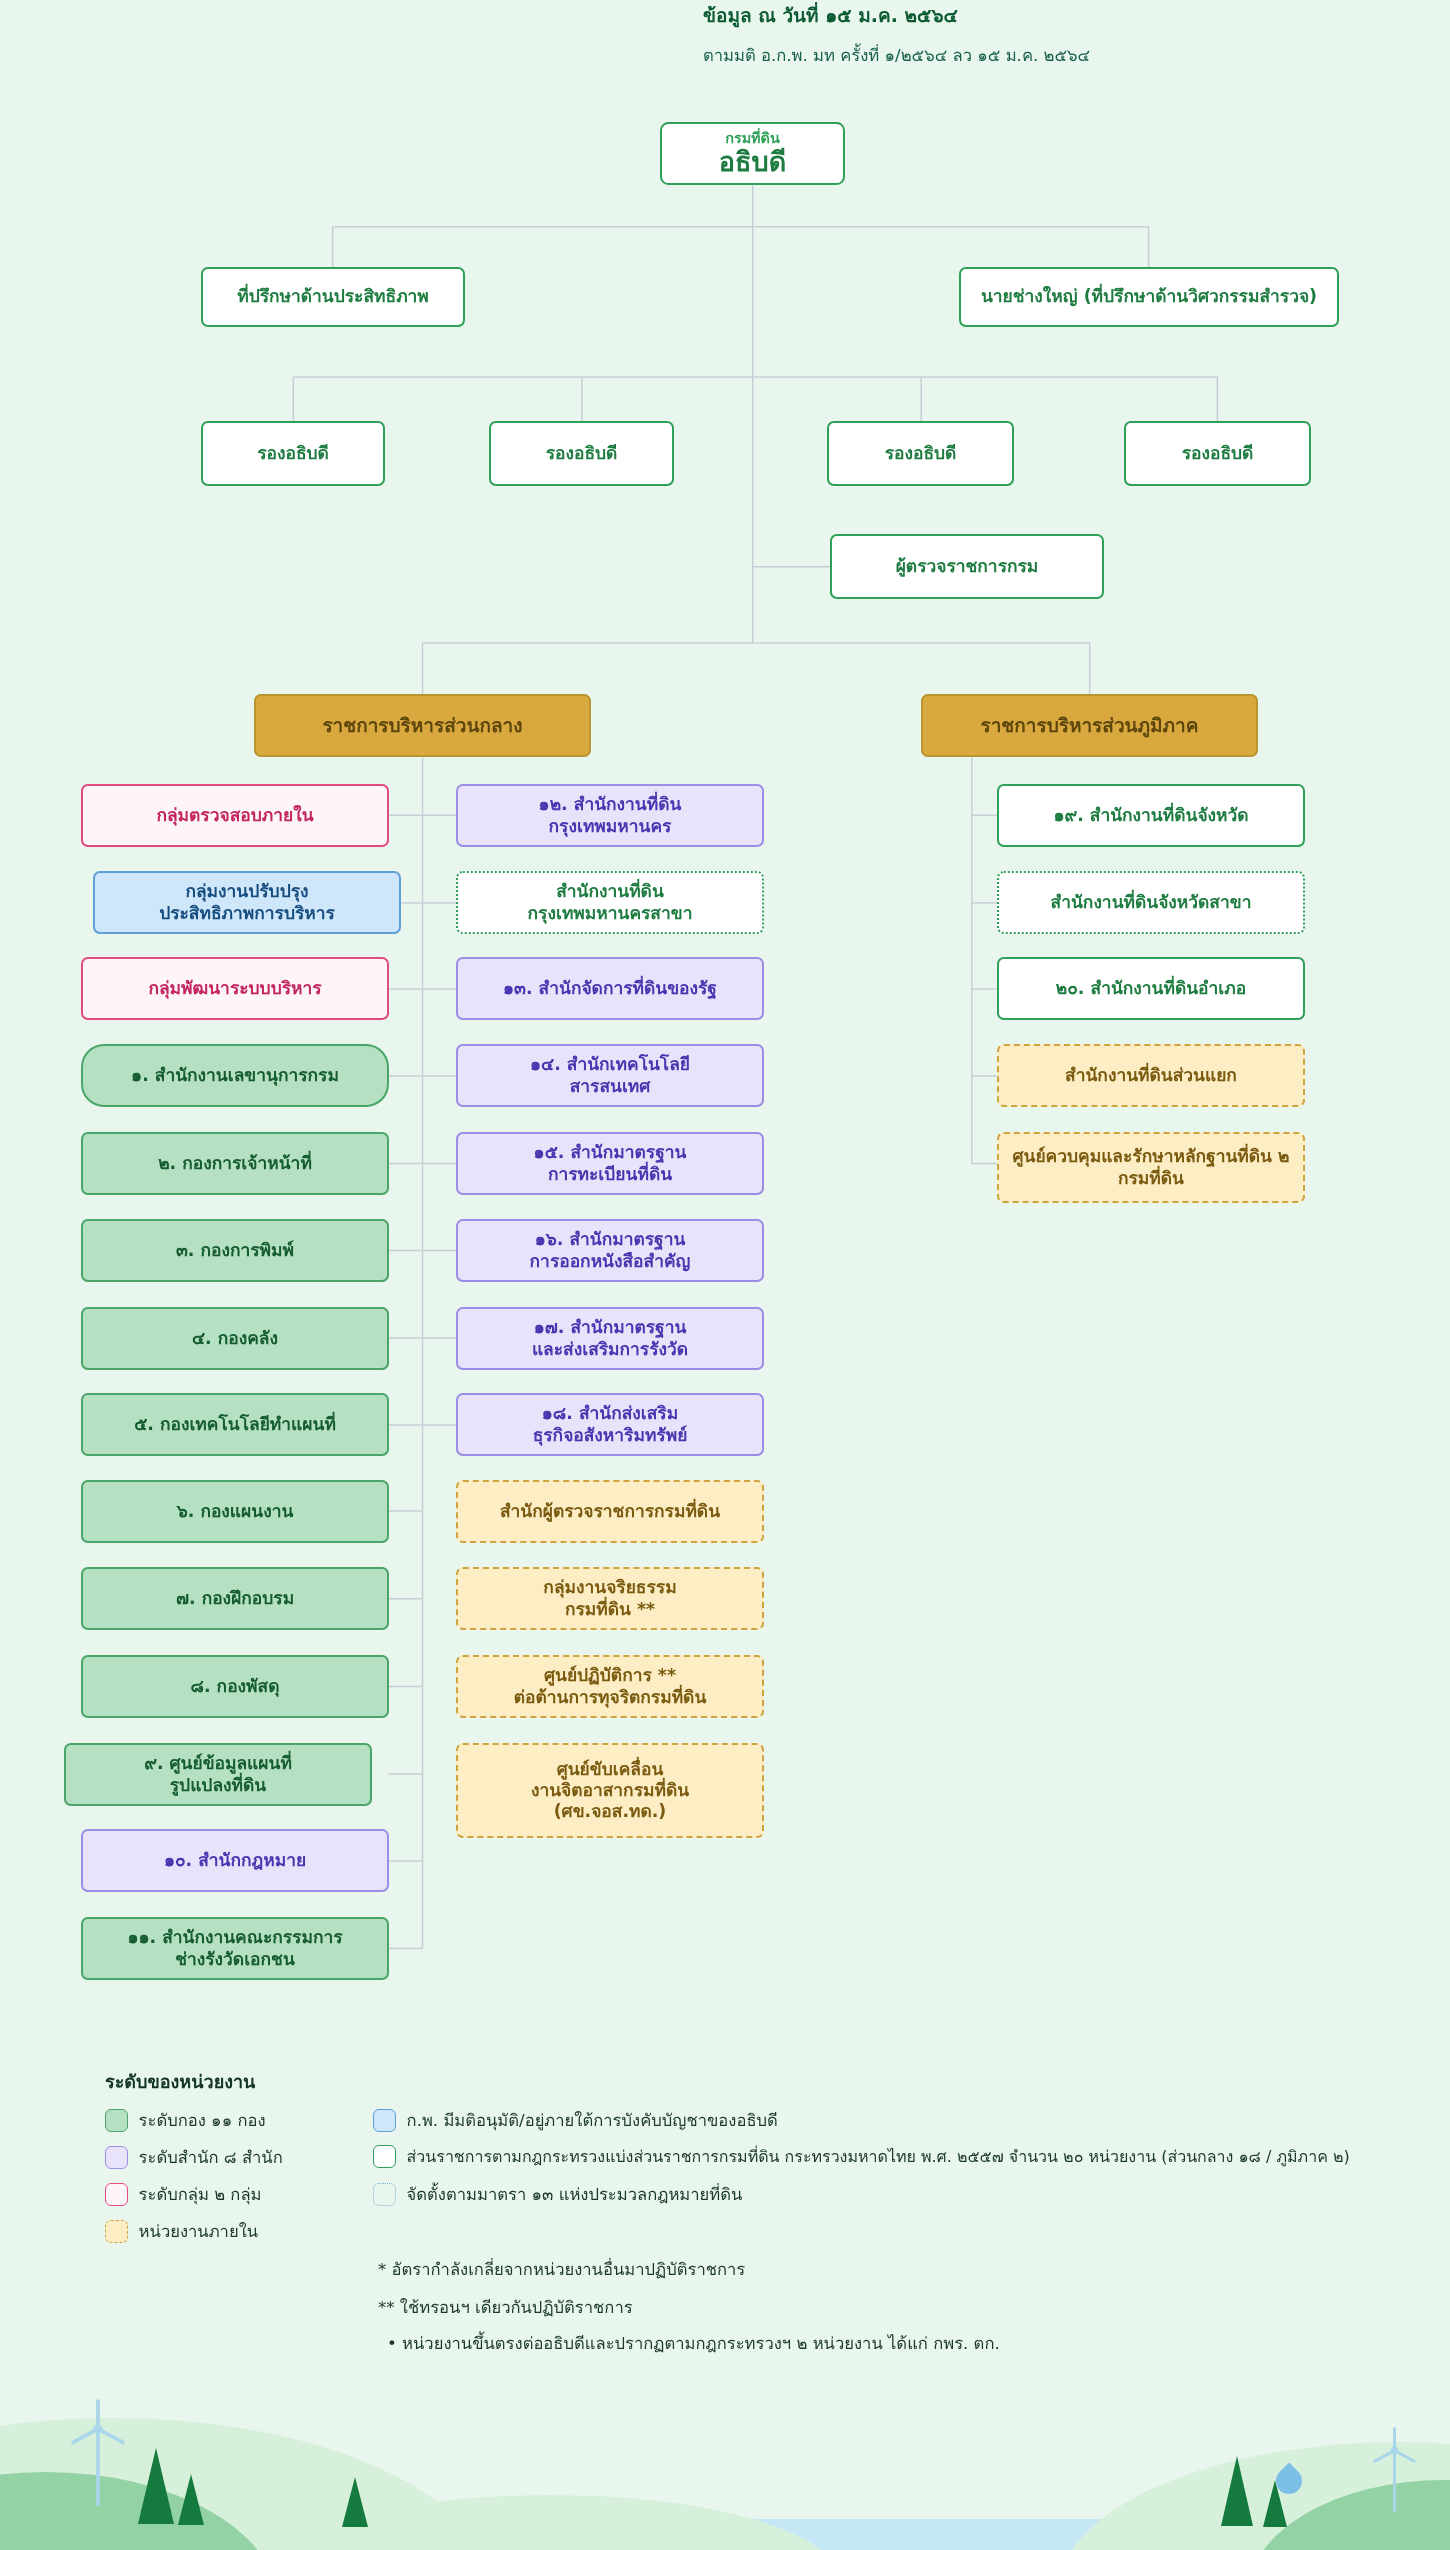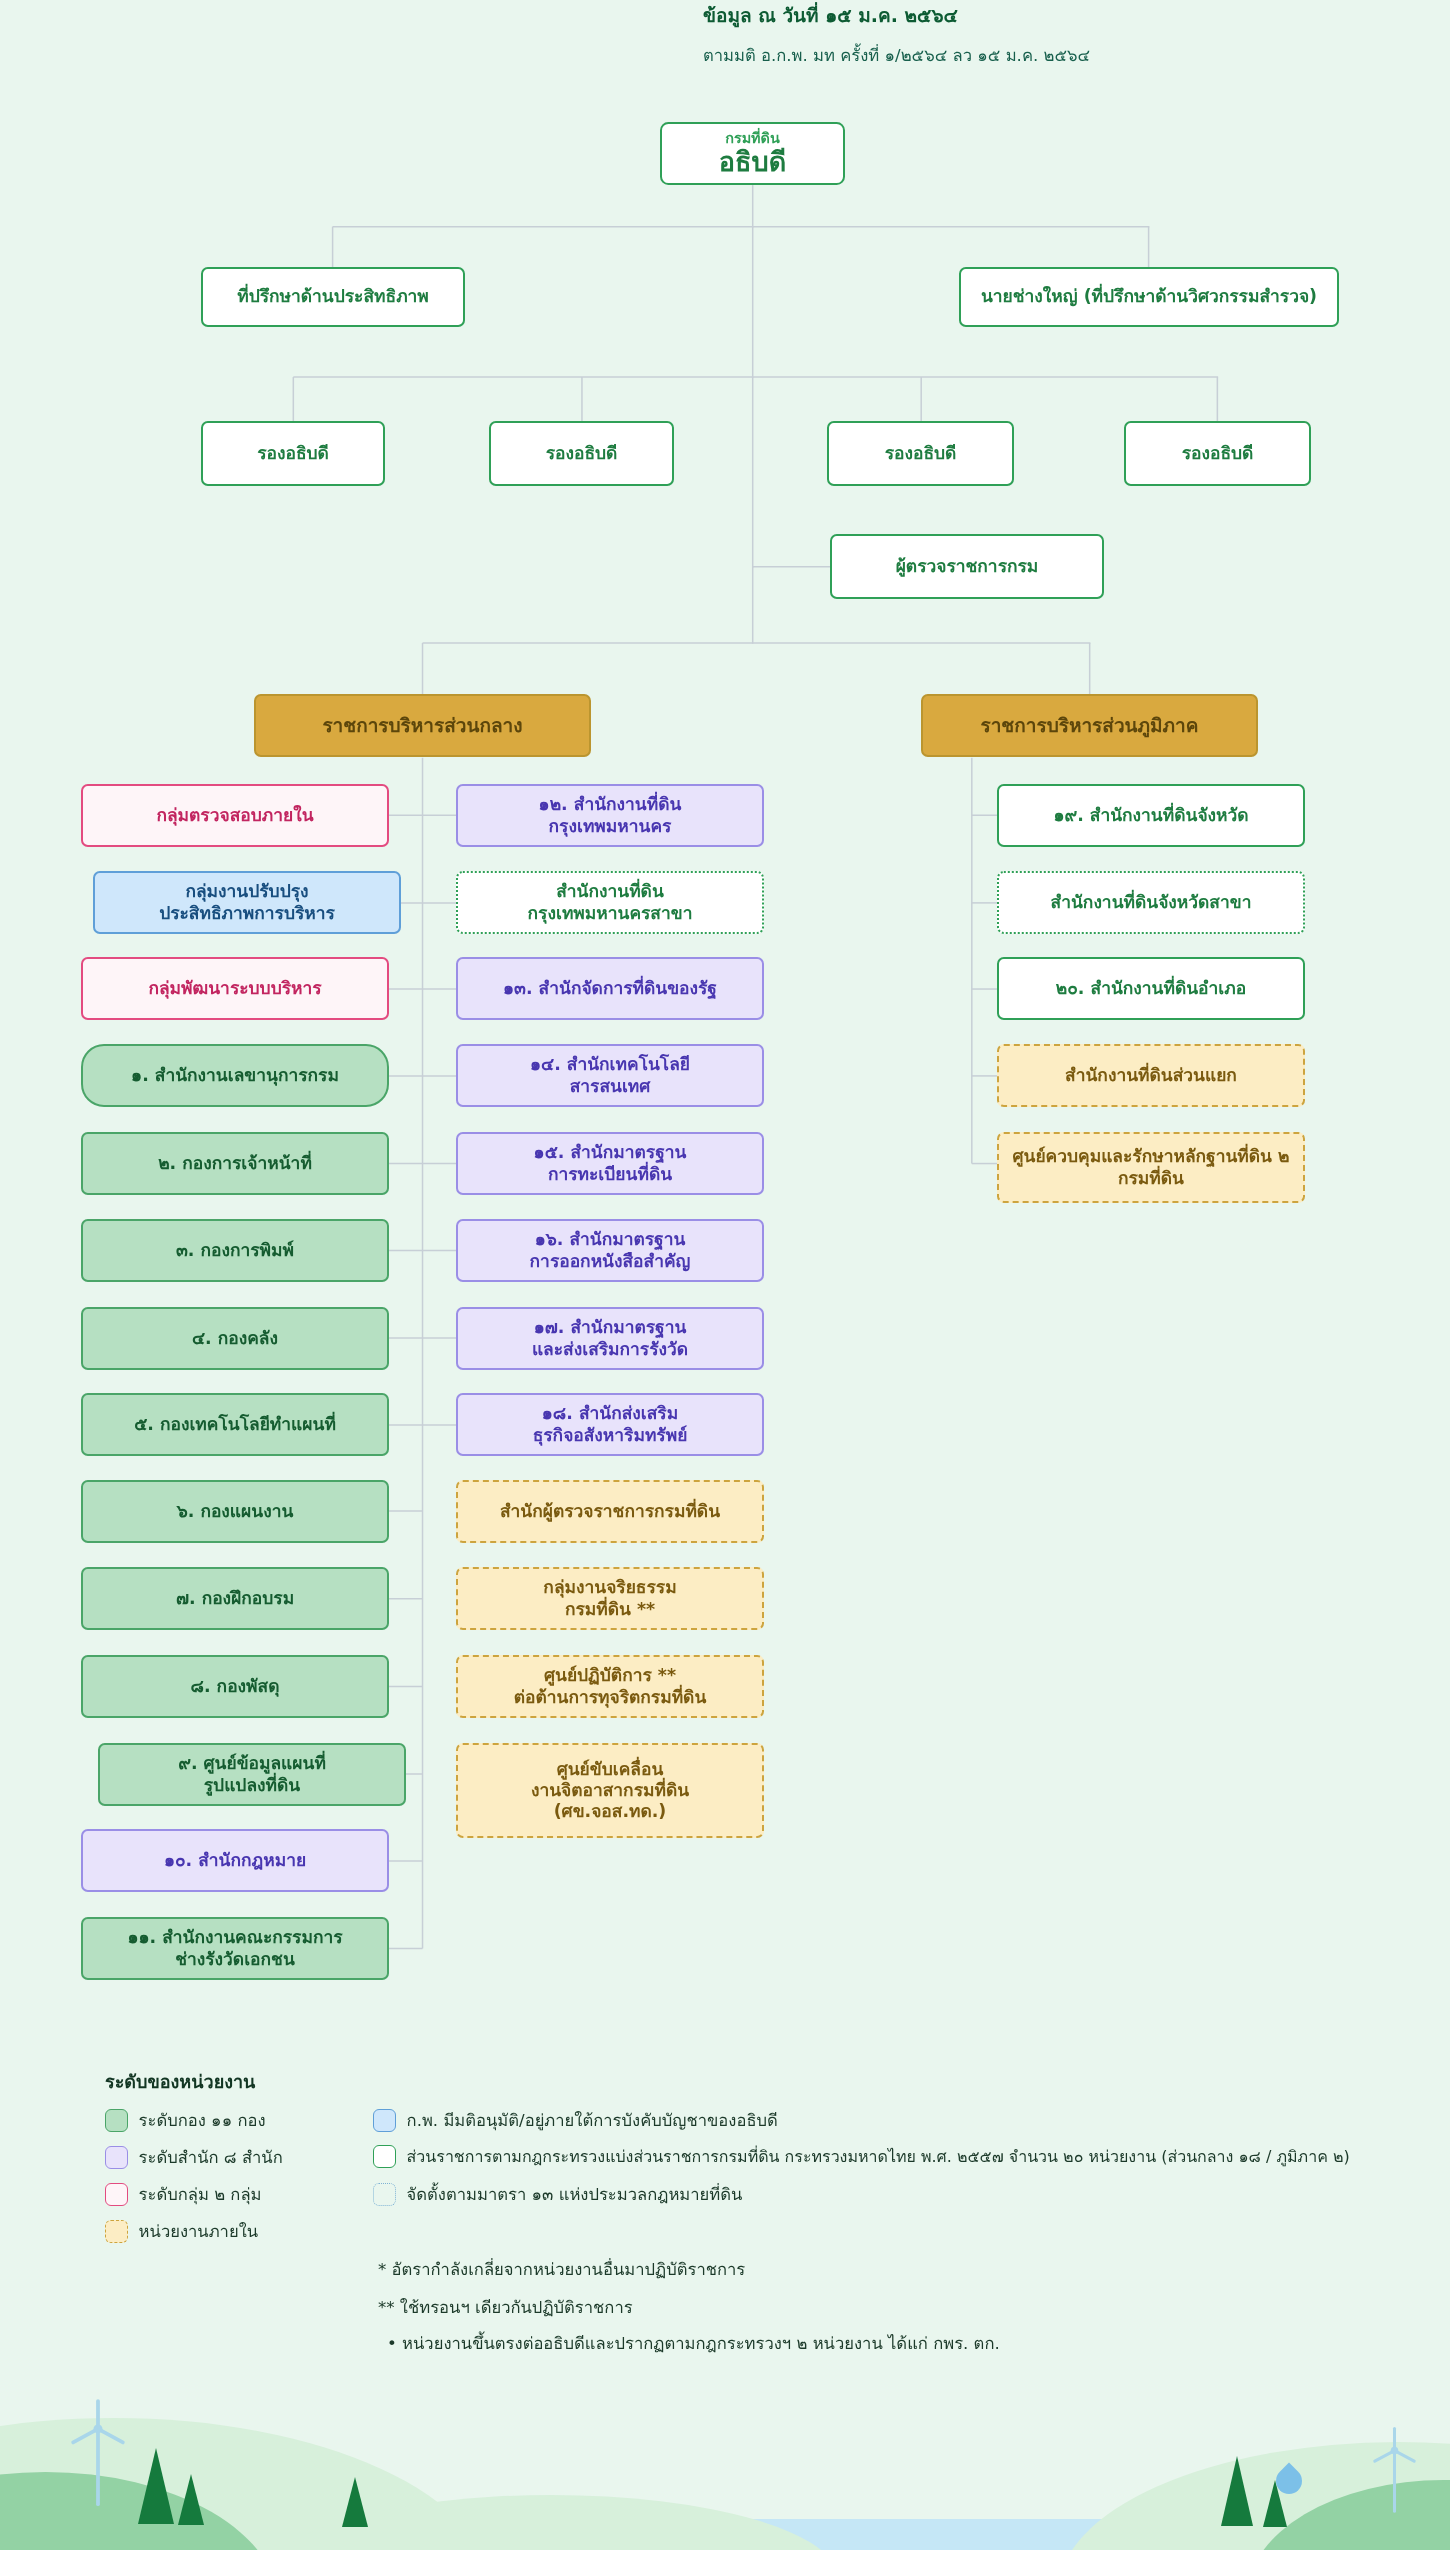--- a/index.html
+++ b/index.html
@@ -151,21 +151,21 @@
 ประสิทธิภาพการบริหาร</div>
   <div class="node pink" style="left:81px;top:957px;width:308px;height:63px;">กลุ่มพัฒนาระบบบริหาร</div>
   <div class="node green" style="left:81px;top:1044px;width:308px;height:63px;border-radius:23px;">๑. สำนักงานเลขานุการกรม</div>
   <div class="node green" style="left:81px;top:1132px;width:308px;height:63px;">๒. กองการเจ้าหน้าที่</div>
   <div class="node green" style="left:81px;top:1219px;width:308px;height:63px;">๓. กองการพิมพ์</div>
   <div class="node green" style="left:81px;top:1307px;width:308px;height:63px;">๔. กองคลัง</div>
   <div class="node green" style="left:81px;top:1393px;width:308px;height:63px;">๕. กองเทคโนโลยีทำแผนที่</div>
   <div class="node green" style="left:81px;top:1480px;width:308px;height:63px;">๖. กองแผนงาน</div>
   <div class="node green" style="left:81px;top:1567px;width:308px;height:63px;">๗. กองฝึกอบรม</div>
   <div class="node green" style="left:81px;top:1655px;width:308px;height:63px;">๘. กองพัสดุ</div>
-  <div class="node green" style="left:98px;top:1743px;width:308px;height:63px;">๙. ศูนย์ข้อมูลแผนที่
+  <div class="node green" style="left:64px;top:1743px;width:308px;height:63px;">๙. ศูนย์ข้อมูลแผนที่
 รูปแปลงที่ดิน</div>
   <div class="node purple" style="left:81px;top:1829px;width:308px;height:63px;">๑๐. สำนักกฎหมาย</div>
   <div class="node green" style="left:81px;top:1917px;width:308px;height:63px;">๑๑. สำนักงานคณะกรรมการ
 ช่างรังวัดเอกชน</div>
 
   <div class="node purple" style="left:456px;top:784px;width:308px;height:63px;">๑๒. สำนักงานที่ดิน
 กรุงเทพมหานคร</div>
   <div class="node dotted-green" style="left:456px;top:871px;width:308px;height:63px;">สำนักงานที่ดิน
 กรุงเทพมหานครสาขา</div>
   <div class="node purple" style="left:456px;top:957px;width:308px;height:63px;">๑๓. สำนักจัดการที่ดินของรัฐ</div>

